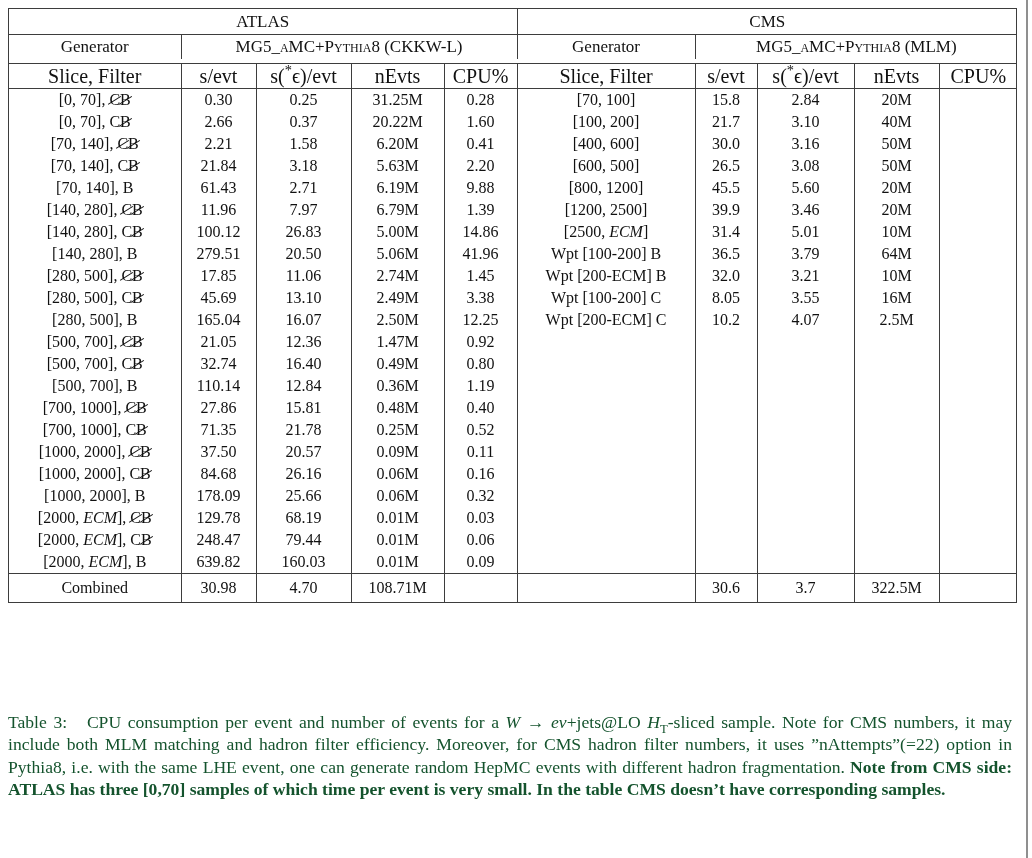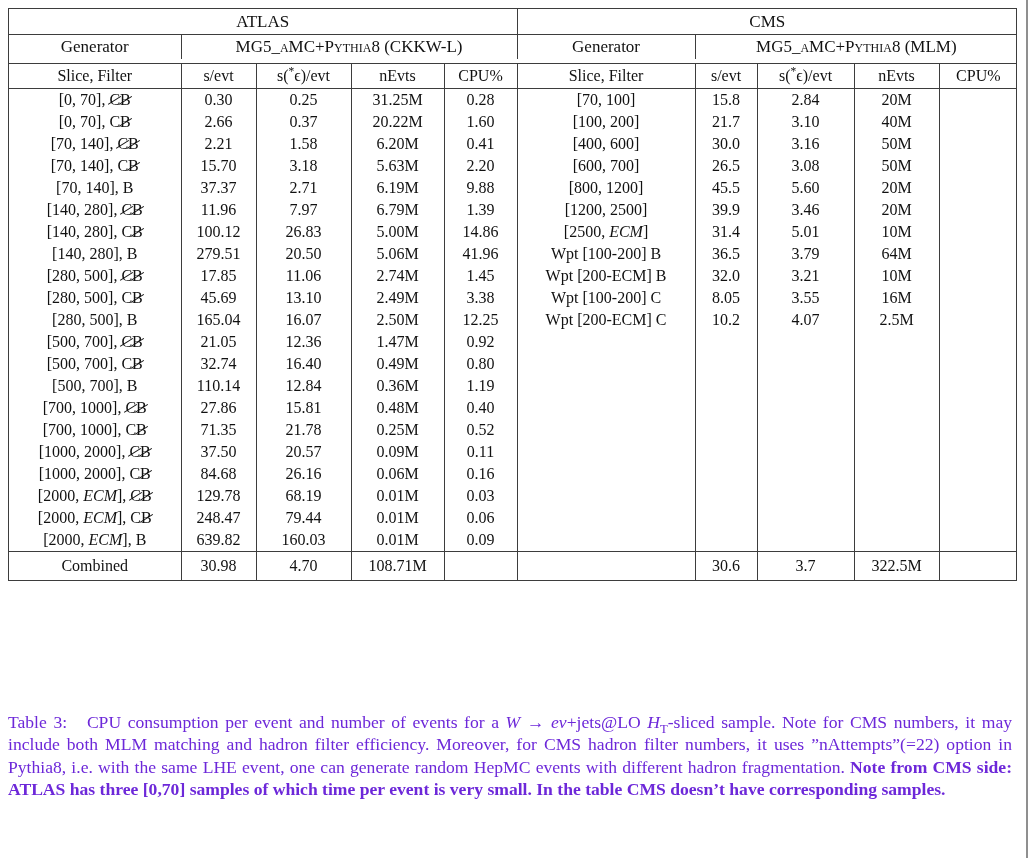--- a/index.html
+++ b/index.html
@@ -7,30 +7,30 @@
         font-family:"Liberation Serif","DejaVu Serif",serif;overflow:hidden;}
   .page-edge{position:absolute;left:1026px;top:0;width:2px;height:858px;background:#8f8f8f;}
   .tablewrap{position:absolute;left:8px;top:8px;width:1007px;border:1.5px solid #3d3d3d;font-family:Liberation Serif, serif;}
   table{border-collapse:collapse;width:100%;table-layout:fixed;font-size:16px;color:#111;}
   td{text-align:center;padding:0;height:22px;line-height:22px;white-space:nowrap;overflow:hidden;}
   .vr{border-right:1px solid #3d3d3d;}
   tr.titles td{height:25px;line-height:25px;border-bottom:1px solid #3d3d3d;font-size:17px;}
   tr.meta td{height:24px;line-height:24px;font-size:17px;}
   tr.meta-last td{border-bottom:1px solid #3d3d3d;}
   tr.gap td{height:4px;line-height:4px;border-bottom:1px solid #3d3d3d;}
-  tr.colhead td{height:24px;line-height:24px;border-bottom:1px solid #3d3d3d;font-size:16px;}
+  tr.colhead td{height:24px;line-height:24px;border-bottom:1px solid #3d3d3d;font-size:20px;}
   tr.combined td{border-top:1px solid #3d3d3d;height:28px;line-height:28px;}
   .sc{font-variant:small-caps;}
   sub,sup{font-size:0.72em;line-height:0;}
   i{font-style:italic;}
   .cancel{position:relative;display:inline-block;}
   .cancel::after{content:"";position:absolute;left:-2px;right:-2px;top:50%;
                  border-top:1.3px solid #111;transform:rotate(-32deg);}
   .caption{position:absolute;left:8px;top:711px;width:1004px;font-size:17.6px;
-           line-height:22.4px;text-align:justify;color:#6d28d9;}
+           line-height:22.4px;text-align:justify;color:#14532d;}
   .caption .bold{font-weight:bold;}
 </style>
 </head>
 <body>
 
 <div class="page">
 
   <div class="tablewrap">
     <table>
       <colgroup>
@@ -104,33 +104,33 @@
             <td class="vr">6.20M</td>
             <td class="vr">0.41</td>
             <td class="vr">[400, 600]</td>
             <td class="vr">30.0</td>
             <td class="vr">3.16</td>
             <td class="vr">50M</td>
             <td></td>
           </tr>
           <tr>
             <td class="vr">[70, 140], C<span class="cancel">B</span></td>
-            <td class="vr">15.70</td>
+            <td class="vr">21.84</td>
             <td class="vr">3.18</td>
             <td class="vr">5.63M</td>
             <td class="vr">2.20</td>
-            <td class="vr">[600, 700]</td>
+            <td class="vr">[600, 500]</td>
             <td class="vr">26.5</td>
             <td class="vr">3.08</td>
             <td class="vr">50M</td>
             <td></td>
           </tr>
           <tr>
             <td class="vr">[70, 140], B</td>
-            <td class="vr">37.37</td>
+            <td class="vr">61.43</td>
             <td class="vr">2.71</td>
             <td class="vr">6.19M</td>
             <td class="vr">9.88</td>
             <td class="vr">[800, 1200]</td>
             <td class="vr">45.5</td>
             <td class="vr">5.60</td>
             <td class="vr">20M</td>
             <td></td>
           </tr>
           <tr>
@@ -283,20 +283,32 @@
             <td class="vr">26.16</td>
             <td class="vr">0.06M</td>
             <td class="vr">0.16</td>
             <td class="vr"></td>
             <td class="vr"></td>
             <td class="vr"></td>
             <td class="vr"></td>
             <td></td>
           </tr>
           <tr>
+            <td class="vr">[1000, 2000], B</td>
+            <td class="vr">178.09</td>
+            <td class="vr">25.66</td>
+            <td class="vr">0.06M</td>
+            <td class="vr">0.32</td>
+            <td class="vr"></td>
+            <td class="vr"></td>
+            <td class="vr"></td>
+            <td class="vr"></td>
+            <td></td>
+          </tr>
+          <tr>
             <td class="vr">[2000, <i>ECM</i>], <span class="cancel">C</span><span class="cancel">B</span></td>
             <td class="vr">129.78</td>
             <td class="vr">68.19</td>
             <td class="vr">0.01M</td>
             <td class="vr">0.03</td>
             <td class="vr"></td>
             <td class="vr"></td>
             <td class="vr"></td>
             <td class="vr"></td>
             <td></td>

